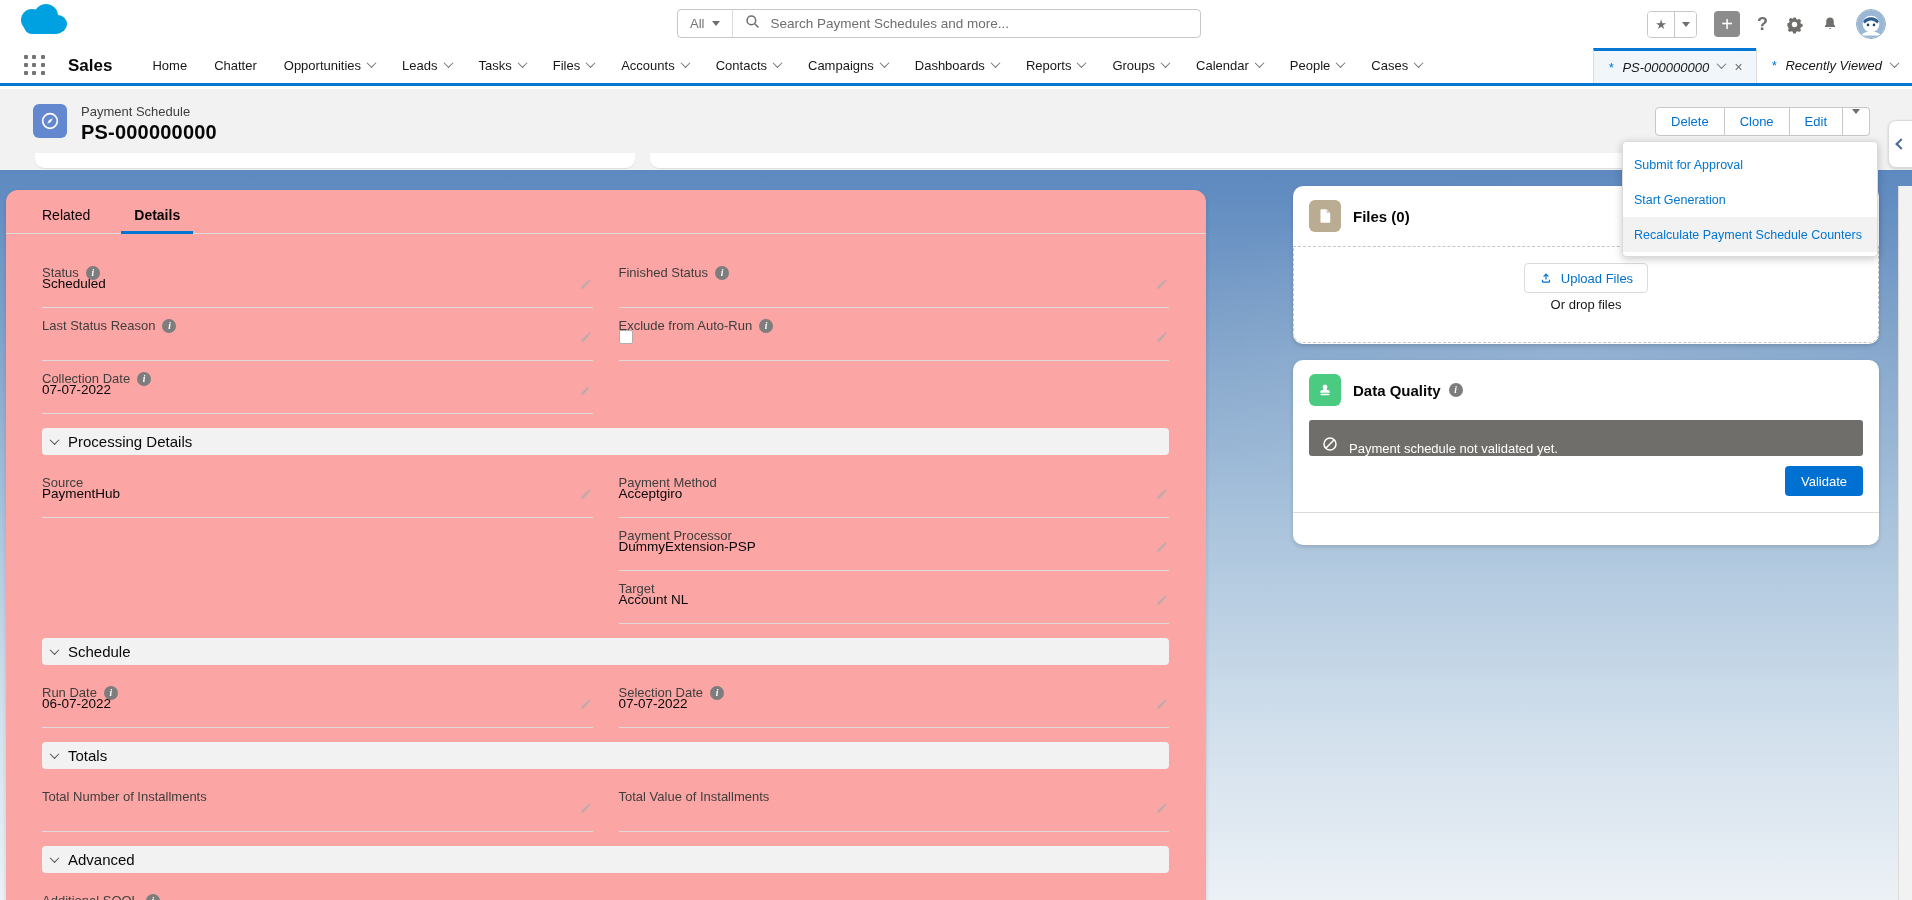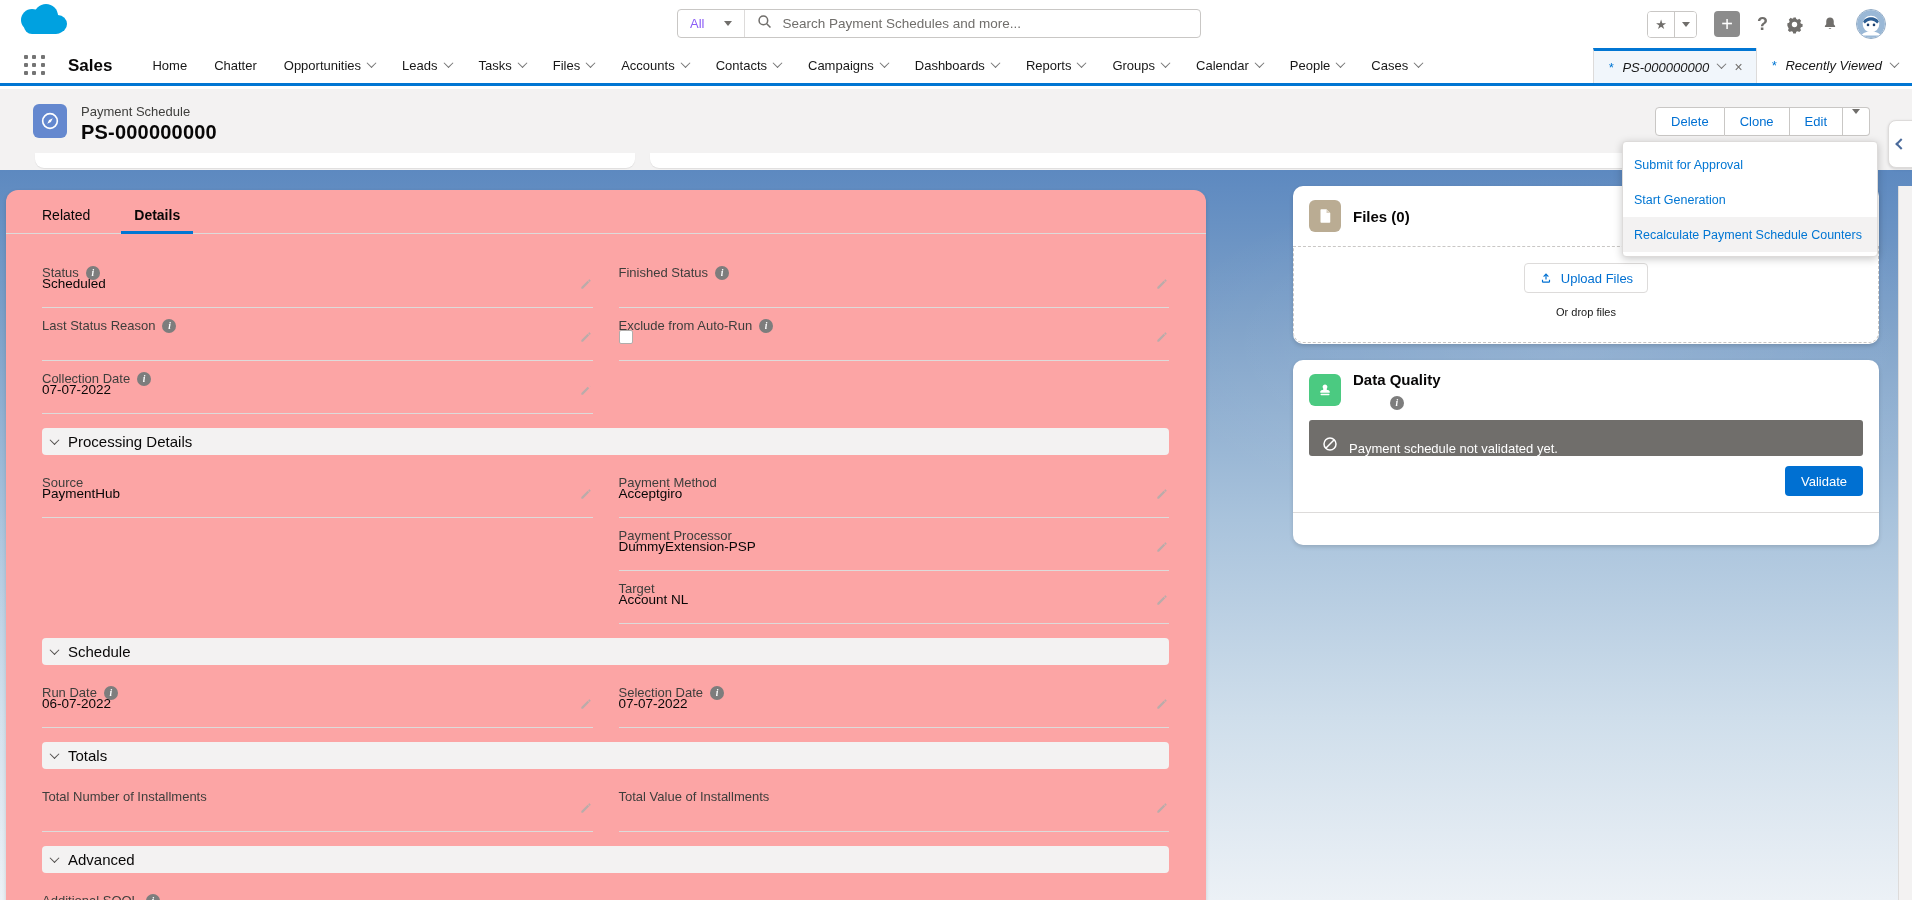--- a/index.html
+++ b/index.html
@@ -4,22 +4,22 @@
 <style>
   * { margin:0; padding:0; box-sizing:border-box; }
   html,body { width:1912px; height:900px; overflow:hidden;
     font-family:"Liberation Sans", sans-serif; background:#fff; position:relative; }
 
   
   .global-header { position:absolute; left:0; top:0; width:1912px; height:48px; background:#fff; z-index:30; }
   .sf-logo { position:absolute; left:14px; top:2px; }
   .search-wrap { position:absolute; left:677px; top:9px; width:524px; height:29px;
     border:1px solid #c9c7c5; border-radius:4px; display:flex; align-items:center; background:#fff; }
-  .search-scope { display:flex; align-items:center; gap:20px; padding:0 12px; height:100%;
-    border-right:1px solid #dddbda; font-size:13px; color:#8b5cf6; cursor:pointer; }
+  .search-scope { display:flex; align-items:center; gap:8px; padding:0 12px; height:100%;
+    border-right:1px solid #dddbda; font-size:13px; color:#737373; cursor:pointer; }
   .search-input-area { display:flex; align-items:center; gap:10px; padding:0 12px; flex:1; }
   .search-input { border:none; outline:none; flex:1; font-size:13.5px; color:#181818; font-family:"Liberation Sans",sans-serif; }
   .search-input::placeholder { color:#706e6b; }
   .hdr-icons { position:absolute; right:26px; top:0; height:48px; display:flex; align-items:center; gap:17px; }
   .fav-group { display:flex; border:1px solid #c9c7c5; border-radius:4px; height:27px; overflow:hidden; }
   .fav-star, .fav-caret { display:flex; align-items:center; justify-content:center; width:26px; cursor:pointer; background:#fff; }
   .fav-star::before { content:'★'; color:#706e6b; font-size:13px; }
   .fav-caret { border-left:1px solid #c9c7c5; width:22px; }
   .caret { width:0; height:0; border-left:4px solid transparent; border-right:4px solid transparent; border-top:5px solid #706e6b; }
   .plus-btn { width:26px; height:26px; background:#8c8c8c; border-radius:4px; display:flex; align-items:center; justify-content:center; cursor:pointer; }
@@ -96,26 +96,26 @@
   
   .side-card { position:absolute; left:1293px; width:586px; background:#fff; border-radius:10px;
     box-shadow:0 2px 4px rgba(0,0,0,.15); z-index:5; }
   .files-card { top:186px; height:158px; }
   .dq-card { top:360px; height:185px; }
   .card-hd { height:60px; display:flex; align-items:center; gap:12px; padding:0 16px; }
   .card-icon { width:32px; height:32px; border-radius:6px; display:flex; align-items:center; justify-content:center; flex-shrink:0; }
   .files-icon { background:var(--files_icon); }
   .dq-icon { background:var(--quality_icon); }
   .card-title { font-size:15px; font-weight:bold; color:#080707; cursor:pointer; }
-  .hd-flex { display:flex; align-items:center; gap:8px;flex-direction:column; }
+  .hd-flex { display:flex; align-items:center; gap:8px; }
   .dropzone { height:97px; border:1px dashed #c9c7c5; border-radius:0 0 10px 10px; display:flex;
     flex-direction:column; align-items:center; padding-top:16px; }
   .upload-btn { height:30px; display:flex; align-items:center; gap:8px; padding:0 14px; background:#fff;
     border:1px solid #dddbda; border-radius:4px; color:var(--link); font-size:13px; cursor:pointer; font-family:"Liberation Sans",sans-serif; }
-  .drop-hint { margin-top:13px; font-size:11px; color:#181818; }
+  .drop-hint { margin-top:4px; font-size:13px; color:#181818; }
   .dq-banner { margin:0 16px; height:36px; background:var(--banner); border-radius:3px; display:flex;
     align-items:flex-end; gap:11px; padding:0 13px; }
   .dq-banner-text { color:#fff; font-size:13px; }
   .validate-row { display:flex; justify-content:flex-end; padding:10px 16px 0 0; }
   .validate-btn { height:30px; padding:0 16px; background:var(--link); color:#fff; border:none; border-radius:4px;
     font-size:13px; cursor:pointer; font-family:"Liberation Sans",sans-serif; }
   .dq-divider { margin-top:16px; border-top:1px solid #dddbda; height:32px; }
 
   
   .action-menu { position:absolute; left:1622px; top:141px; width:256px; background:#fff;

